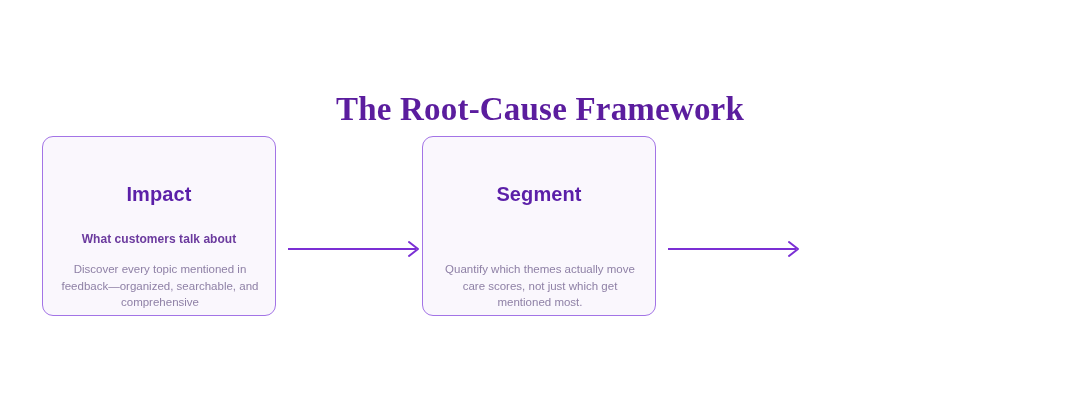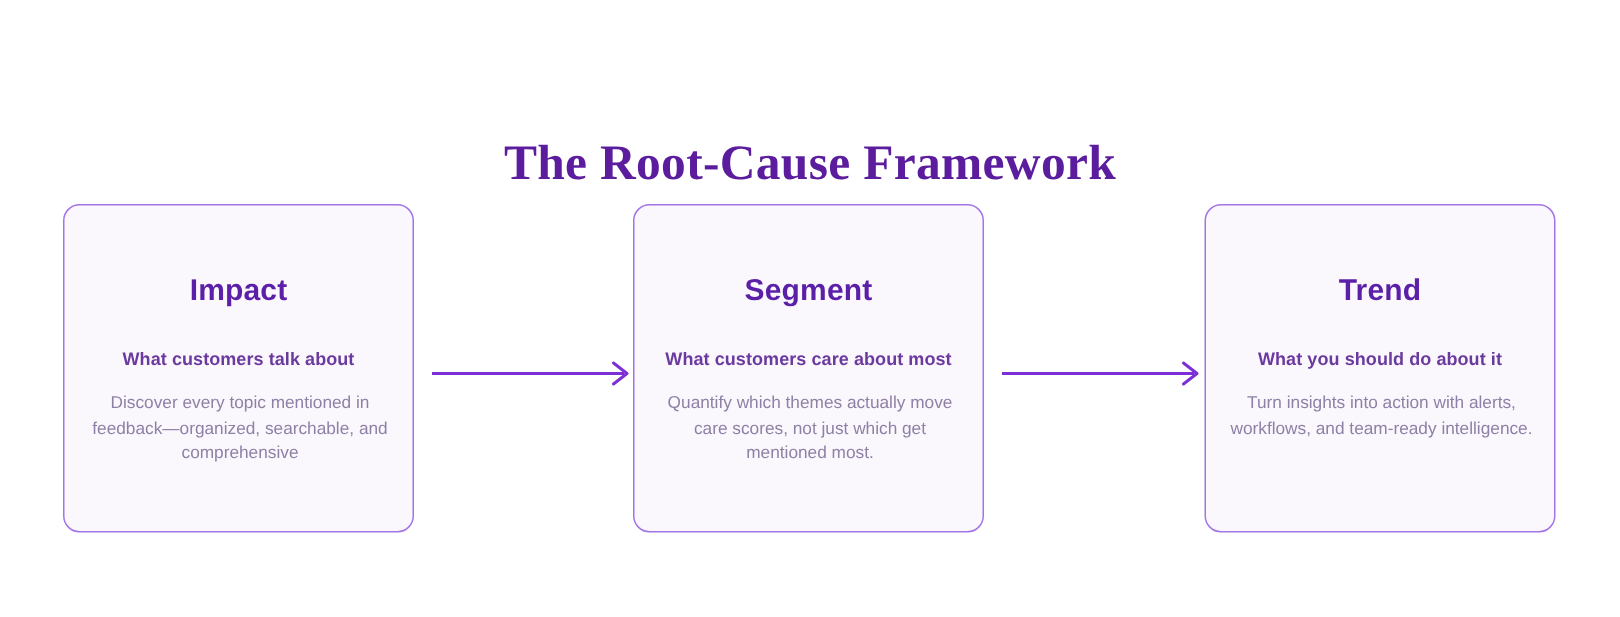--- a/index.html
+++ b/index.html
@@ -44,21 +44,21 @@
     left: 0;
     top: 136px;
     width: 1080px;
     height: 227px;
   }
 
   .card {
     position: absolute;
     top: 0;
     width: 234px;
-    height: 219px;
+    height: 180px;
     box-sizing: border-box;
     background: #faf7fd;
     border: 1.4px solid #a374e6;
     border-radius: 11px;
     text-align: center;
   }
   .card-1 { left: 42px; }
   .card-2 { left: 422px; padding-left: 20px; }
   .card-3 { left: 803px; }
 
@@ -118,29 +118,23 @@
   <div class="cards-row">
 
     <div class="card card-1">
       <div class="card-title">Impact</div>
       <div class="card-subtitle">What customers talk about</div>
       <div class="card-body">Discover every topic mentioned in feedback—organized, searchable, and comprehensive</div>
     </div>
 
     <div class="card card-2">
       <div class="card-title">Segment</div>
-      <div class="card-subtitle">What customers care about most</div>
       <div class="card-body">Quantify which themes actually move care scores, not just which get mentioned most.</div>
     </div>
 
-    <div class="card card-3">
-      <div class="card-title">Trend</div>
-      <div class="card-subtitle">What you should do about it</div>
-      <div class="card-body">Turn insights into action with alerts, workflows, and team-ready intelligence.</div>
-    </div>
 
   </div>
 
   <div class="arrow arrow-1">
     <svg width="136" height="18" viewBox="0 0 136 18" fill="none" xmlns="http://www.w3.org/2000/svg">
       <line x1="0" y1="9" x2="128" y2="9" stroke="#7b2fd4" stroke-width="2"></line>
       <polyline points="121,2 130,9 121,16" stroke="#7b2fd4" stroke-width="2" fill="none" stroke-linecap="round" stroke-linejoin="round"></polyline>
     </svg>
   </div>
 

